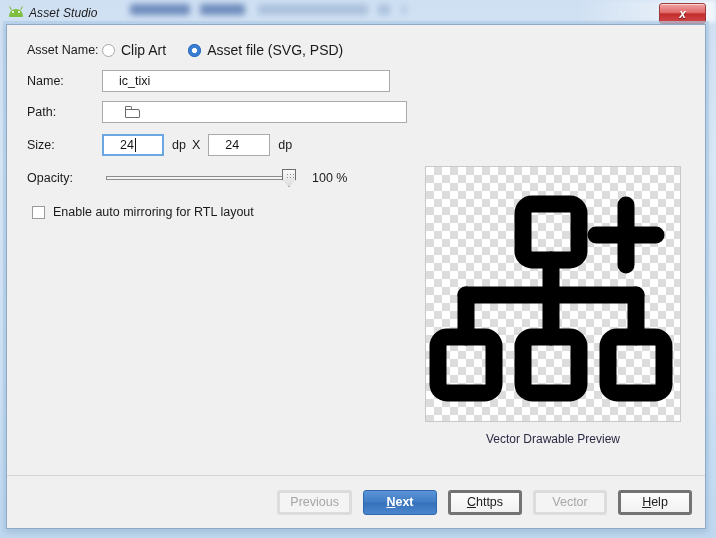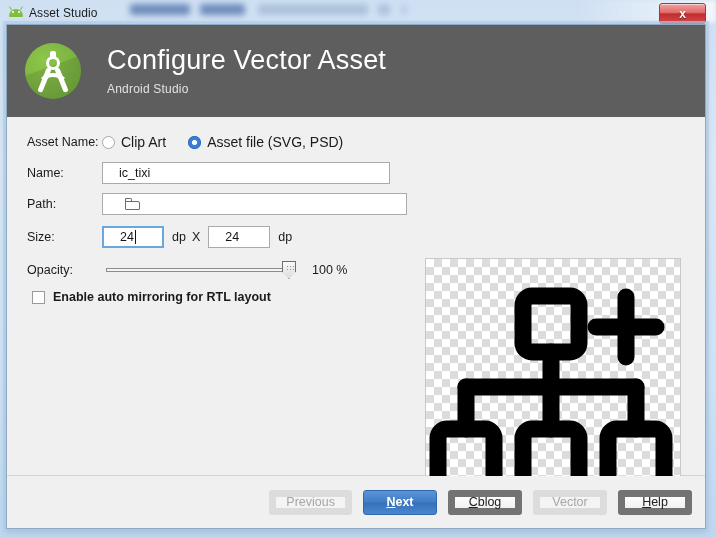--- a/index.html
+++ b/index.html
@@ -47,20 +47,21 @@
   }
 
   
   #titlebar {
     height: 22px;
     display: flex;
     align-items: center;
     padding-left: 6px;
     position: relative;
     background: transparent;
+    font-style: italic;
   }
   #titlebar-icon {
     width: 16px; height: 16px;
     position: relative;
     flex: 0 0 auto;
     margin-right: 5px;
   }
   .droid-head {
     position: absolute;
     left: 1px; top: 4px;
@@ -344,23 +345,22 @@
   }
   #opacity-value {
     font-size: 12.5px;
     color: #1a1a1a;
     margin-left: 16px;
   }
   
   #checkbox-row {
     display: flex;
     align-items: center;
-    margin-top: 9px;
+    margin-top: 16px;
     margin-left: 5px;
-    font-weight: bold;
   }
   .checkbox {
     width: 13px; height: 13px;
     border: 1px solid #9a9a9a;
     background: #ffffff;
     box-sizing: border-box;
     flex: 0 0 auto;
     margin-right: 8px;
   }
   #checkbox-label { font-size: 12.5px; color: #1a1a1a; }
@@ -404,21 +404,21 @@
     display: flex;
     align-items: center;
     justify-content: flex-end;
     padding-right: 13px;
     gap: 11px;
     position: relative;
   }
   .btn {
     min-width: 74px;
     height: 25px;
-    border: 7px solid #737373;
+    border: 3px solid #737373;
     border-radius: 3px;
     background: linear-gradient(180deg, #fdfdfd 0%, #f1f1f1 100%);
     font-size: 12.5px;
     color: #202020;
     display: flex; align-items: center; justify-content: center;
     box-sizing: border-box;
     cursor: default;
     padding: 0 10px;
   }
   .btn.disabled { color: #a6a6a6; border-color: #dcdcdc; background: #f4f4f4; }
@@ -465,34 +465,20 @@
         <div class="droid-eye" style="left:10px;"></div>
       </div>
       <div id="titlebar-text">Asset Studio</div>
       <div id="close-button">
         <span class="x">x</span>
       </div>
     </div>
 
     <div id="window-frame">
 
-      <div id="header">
-        <div id="as-logo">
-          <div class="shadow-band"></div>
-          <div class="pivot-nub"></div>
-          <div class="pivot-outer"></div>
-          <div class="leg l"></div>
-          <div class="leg r"></div>
-          <div class="arc"></div>
-        </div>
-        <div id="header-texts">
-          <div id="header-title">Configure Vector Asset</div>
-          <div id="header-subtitle">Android Studio</div>
-        </div>
-      </div>
 
       <div id="body">
 
         <div id="form-col">
 
           <div class="form-row">
             <div class="form-label">Asset Name:</div>
             <div class="radio-group">
               <div class="radio"></div>
               <div class="radio-label">Clip Art</div>
@@ -584,21 +570,21 @@
 
         <div class="btn disabled">
           <span>Previous</span>
         </div>
         <div class="btn primary">
           <span class="mn">N</span>
             <span>ext</span>
         </div>
         <div class="btn">
           <span class="mn">C</span>
-            <span>blog</span>
+            <span>https</span>
         </div>
         <div class="btn disabled">
           <span>Vector</span>
         </div>
         <div class="btn">
           <span class="mn">H</span>
             <span>elp</span>
         </div>
       </div>
 

